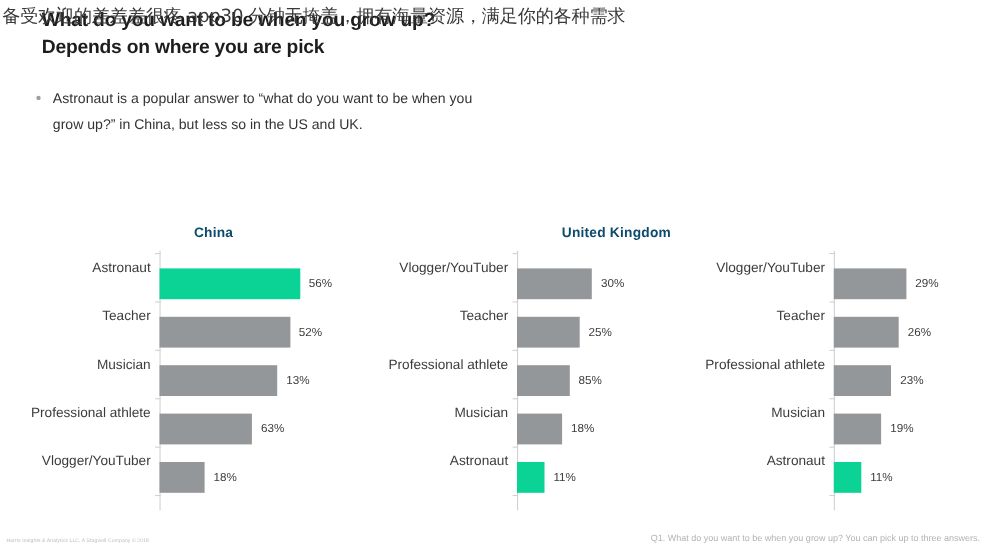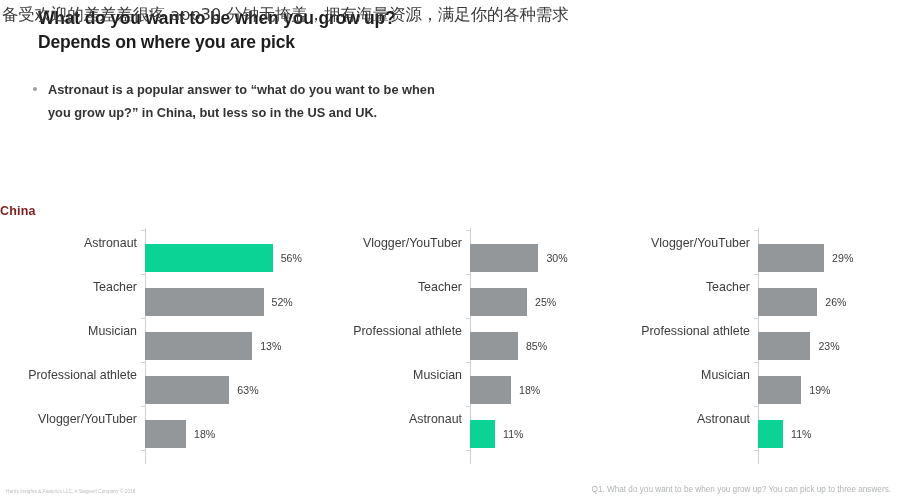--- a/index.html
+++ b/index.html
@@ -60,21 +60,21 @@
 
   .bullets {
     position: absolute;
     top: 78px;
     display: flex;
     width: 905px;
   }
   .bullet-col {
     position: relative;
   }
-  .bullet-col.left  { margin-left: 30px; width: 420px; font-weight: bold; }
+  .bullet-col.left  { margin-left: 30px; width: 420px; }
   .bullet-col.right { margin-left: 22px; width: 420px; }
 
   .bullet {
     position: relative;
     padding-left: 18px;
     font-size: 12.8px;
     line-height: 23px;
     color: #333333;
   }
   .bullet .dot {
@@ -98,24 +98,24 @@
   }
   .panel {
     position: relative;
     height: 272px;
   }
   .panel.china { width: 330px; }
   .panel.uk    { width: 290px; }
   .panel.us    { width: 285px; }
 
   .panel-title {
-    text-align: left;
+    text-align: right;
     font-size: 12.5px;
     font-weight: bold;
-    color: #7f1d1d;
+    color: #0c4a6e;
     letter-spacing: 0.2px;
     margin-top: 6px;
     height: 18px;
   }
   .panel.china .panel-title { padding-right: 118px; }
   .panel.uk    .panel-title { padding-right: 10px; }
   .panel.us    .panel-title { padding-right: 16px; }
 
   .plot {
     position: absolute;
@@ -268,20 +268,21 @@
             <div class="tick" style="top: 46px; left: 141px;"></div>
             <div class="tick" style="top: 90px; left: 141px;"></div>
             <div class="tick" style="top: 134px; left: 141px;"></div>
             <div class="tick" style="top: 178px; left: 141px;"></div>
             <div class="tick" style="top: 222px; left: 141px;"></div>
           </div>
       </div>
     </div>
 
     <div class="panel uk">
+      <div class="panel-title">United Kingdom</div>
       <div class="plot">
         <div class="axis"></div>
         <div class="rows">
             <div class="row" style="top: 8px;">
               <div class="cat-label">Vlogger/YouTuber</div>
               <div class="bar-wrap">
                 <div class="bar" style="width: 68.4px;"></div>
                 <div class="bar-value">30%</div>
               </div>
             </div>

